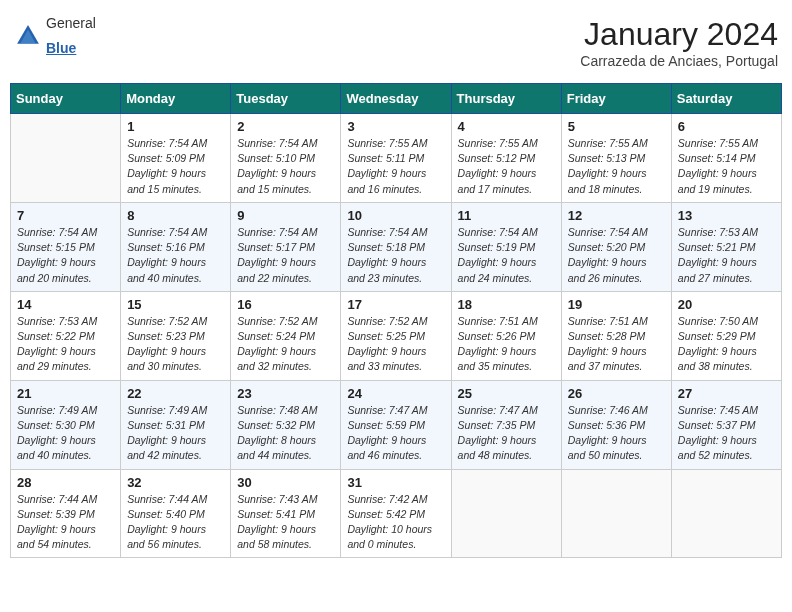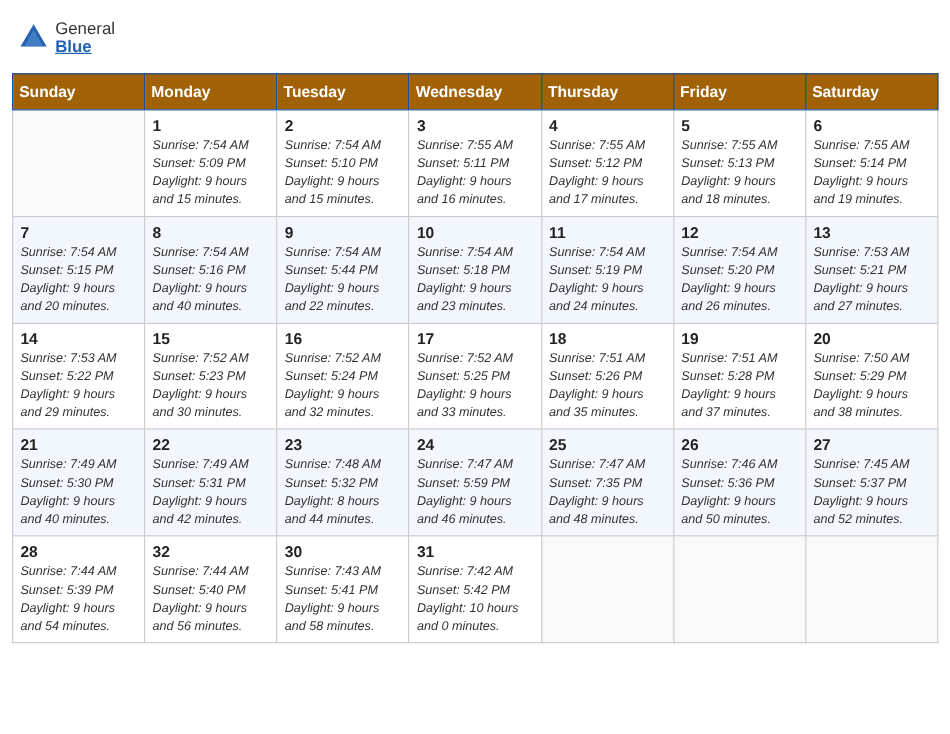--- a/index.html
+++ b/index.html
@@ -19,20 +19,21 @@
     }
     .logo {
       display: flex;
       align-items: center;
       gap: 4px;
     }
     .logo-text {
       display: flex;
       flex-direction: column;
       line-height: 1.1;
+      gap: 10px;
     }
     .logo-general {
       font-size: 14px;
       color: #333;
       font-weight: normal;
     }
     .logo-blue {
       font-size: 14px;
       color: #2563b0;
       font-weight: bold;
@@ -53,21 +54,21 @@
     .subtitle {
       font-size: 14px;
       color: #444;
     }
     table {
       width: 100%;
       border-collapse: collapse;
       table-layout: fixed;
     }
     thead tr {
-      background: #a16207;
+      background: #0f766e;
       color: white;
     }
     thead th {
       padding: 7px 5px;
       font-size: 13px;
       font-weight: bold;
       text-align: left;
       border: 1px solid #1a4e9a;
     }
     tbody tr {
@@ -108,20 +109,24 @@
 <div class="header">
   <div class="logo">
     <svg class="logo-icon" viewBox="0 0 36 36">
       <polygon points="18,4 32,28 4,28" fill="#2563b0"></polygon>
       <polygon points="18,10 28,28 8,28" fill="#5b9bd5" opacity="0.5"></polygon>
     </svg>
     <div class="logo-text">
       <span class="logo-general">General</span>
       <span class="logo-blue">Blue</span>
     </div>
+  </div>
+  <div class="title-block">
+    <div class="month-title">January 2024</div>
+    <div class="subtitle">Carrazeda de Anciaes, Portugal</div>
   </div>
 </div>
 
 <table>
   <thead>
     <tr>
       <th>Sunday</th>
       <th>Monday</th>
       <th>Tuesday</th>
       <th>Wednesday</th>
@@ -196,21 +201,21 @@
         <div class="day-info">
           <span>Sunrise: 7:54 AM</span><br>
           <span>Sunset: 5:16 PM</span><br>
           <span>Daylight: 9 hours and 40 minutes.</span>
         </div>
         </td>
         <td>
           <span class="day-number">9</span>
         <div class="day-info">
           <span>Sunrise: 7:54 AM</span><br>
-          <span>Sunset: 5:44 PM</span><br>
+          <span>Sunset: 5:17 PM</span><br>
           <span>Daylight: 9 hours and 22 minutes.</span>
         </div>
         </td>
         <td>
           <span class="day-number">10</span>
         <div class="day-info">
           <span>Sunrise: 7:54 AM</span><br>
           <span>Sunset: 5:18 PM</span><br>
           <span>Daylight: 9 hours and 23 minutes.</span>
         </div>

